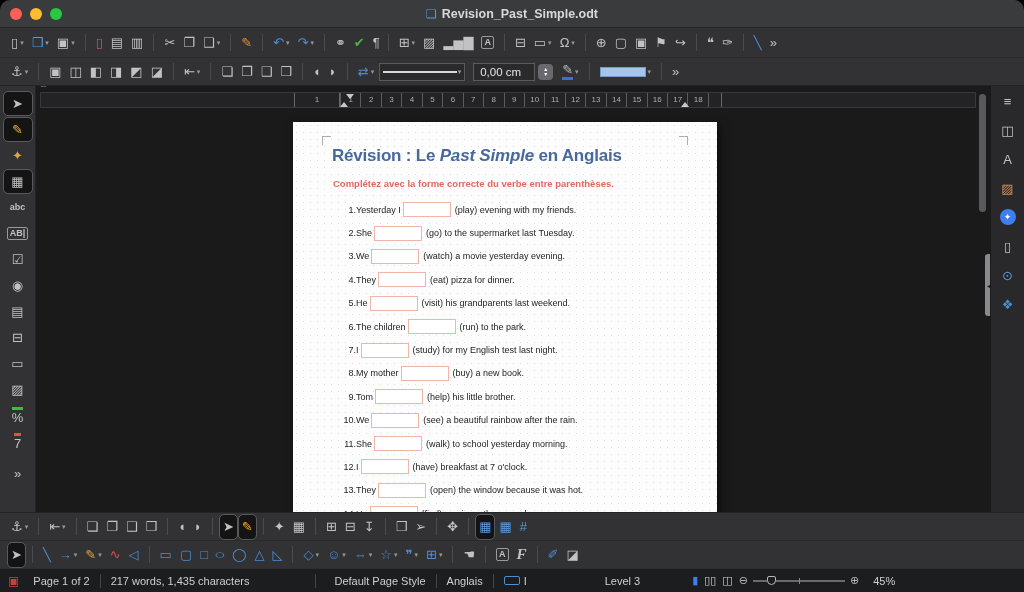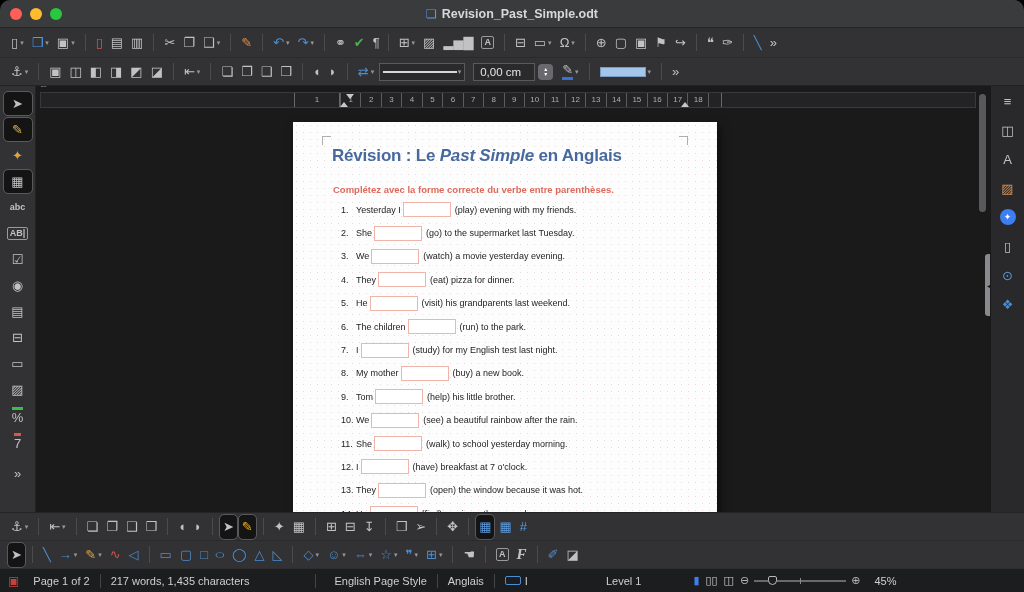--- a/index.html
+++ b/index.html
@@ -62,28 +62,28 @@
   .rcell.margin{flex:none;width:46px;border:1px solid #68686a;border-top:none;border-bottom:none;}
   .rcell.endm{flex:none;width:14px;border-right:1px solid #68686a;}
   .rmark{position:absolute;width:0;height:0;border-left:4px solid transparent;border-right:4px solid transparent;}
   .rmark.down{border-top:5px solid #c8c8c8;top:1px;left:305px;}
   .rmark.up1{border-bottom:5px solid #c8c8c8;bottom:0;left:299px;}
   .rmark.up2{border-bottom:5px solid #c8c8c8;bottom:0;left:640px;}
   
   .page{position:absolute;left:257px;top:36px;width:424px;height:420px;background:#fdfdfd;
     box-shadow:3px 3px 8px rgba(0,0,0,.55);
     background-image:radial-gradient(circle,rgba(185,135,135,.30) 0.6px,transparent 0.9px);
-    background-size:7px 7px;}
+    background-size:7px 7px;text-align:right;}
   .crop{position:absolute;width:9px;height:9px;}
   .crop.tl{left:29px;top:14px;border-left:1px solid #aeaeae;border-top:1px solid #aeaeae;}
   .crop.tr{right:29px;top:14px;border-right:1px solid #aeaeae;border-top:1px solid #aeaeae;}
   .doc-title{position:absolute;left:39px;top:24px;font-size:17px;font-weight:bold;color:#47699e;
     white-space:nowrap;letter-spacing:-0.2px;}
   .doc-title .it{font-style:italic;}
-  .doc-subtitle{position:absolute;left:40px;top:62px;font-size:9.5px;font-weight:bold;color:#dd6a5c;white-space:nowrap;}
+  .doc-subtitle{position:absolute;left:40px;top:56px;font-size:9.5px;font-weight:bold;color:#dd6a5c;white-space:nowrap;}
   .items{position:absolute;left:48px;top:76px;right:6px;}
   .item{height:23.4px;display:flex;align-items:center;font-size:9px;color:#1d1d1d;white-space:nowrap;}
   .item .num{width:15px;flex:none;}
   .blank{width:48px;height:15px;background:#fff;border:1px solid #f0b4a9;flex:none;margin:0 4px 0 2px;}
   
   .vscroll{position:absolute;right:3px;top:8px;width:8px;height:404px;}
   .vthumb{width:7px;height:118px;background:#59595c;border-radius:4px;}
   .sidebar-handle{position:absolute;right:-2px;top:168px;width:7px;height:62px;background:#8a8a8c;
     border-radius:3px;font-size:6px;color:#1a1a1a;display:flex;align-items:center;justify-content:center;}
   .sidebar{width:34px;background:#29292b;border-left:1px solid #19191b;display:flex;flex-direction:column;
@@ -704,29 +704,29 @@
         </span>
       </div>
   </div>
 
   <div class="statusbar">
     <span class="sb-save">▣</span>
     <span class="sb-item">Page 1 of 2</span>
     <span class="sb-div"></span>
     <span class="sb-item">217 words, 1,435 characters</span>
     <span class="sb-div" style="margin-left:66px;"></span>
-    <span class="sb-item" style="margin-left:8px;">English Page Style</span>
+    <span class="sb-item" style="margin-left:8px;">Default Page Style</span>
     <span class="sb-div"></span>
     <span class="sb-item">Anglais</span>
     <span class="sb-div"></span>
     <span class="sb-selmode">
       <span class="selrect"></span>
         <span>I</span>
     </span>
-    <span class="sb-item" style="margin-left:78px;">Level 1</span>
+    <span class="sb-item" style="margin-left:78px;">Level 3</span>
     <span class="sb-views" style="margin-left:52px;">
       <span class="v1">▮</span>
       <span>▯▯</span>
       <span>◫</span>
     </span>
     <span class="zslider">
       <span>⊖</span>
       <span class="ztrack">
           <span class="zthumb"></span>
           <span class="ztick"></span>

